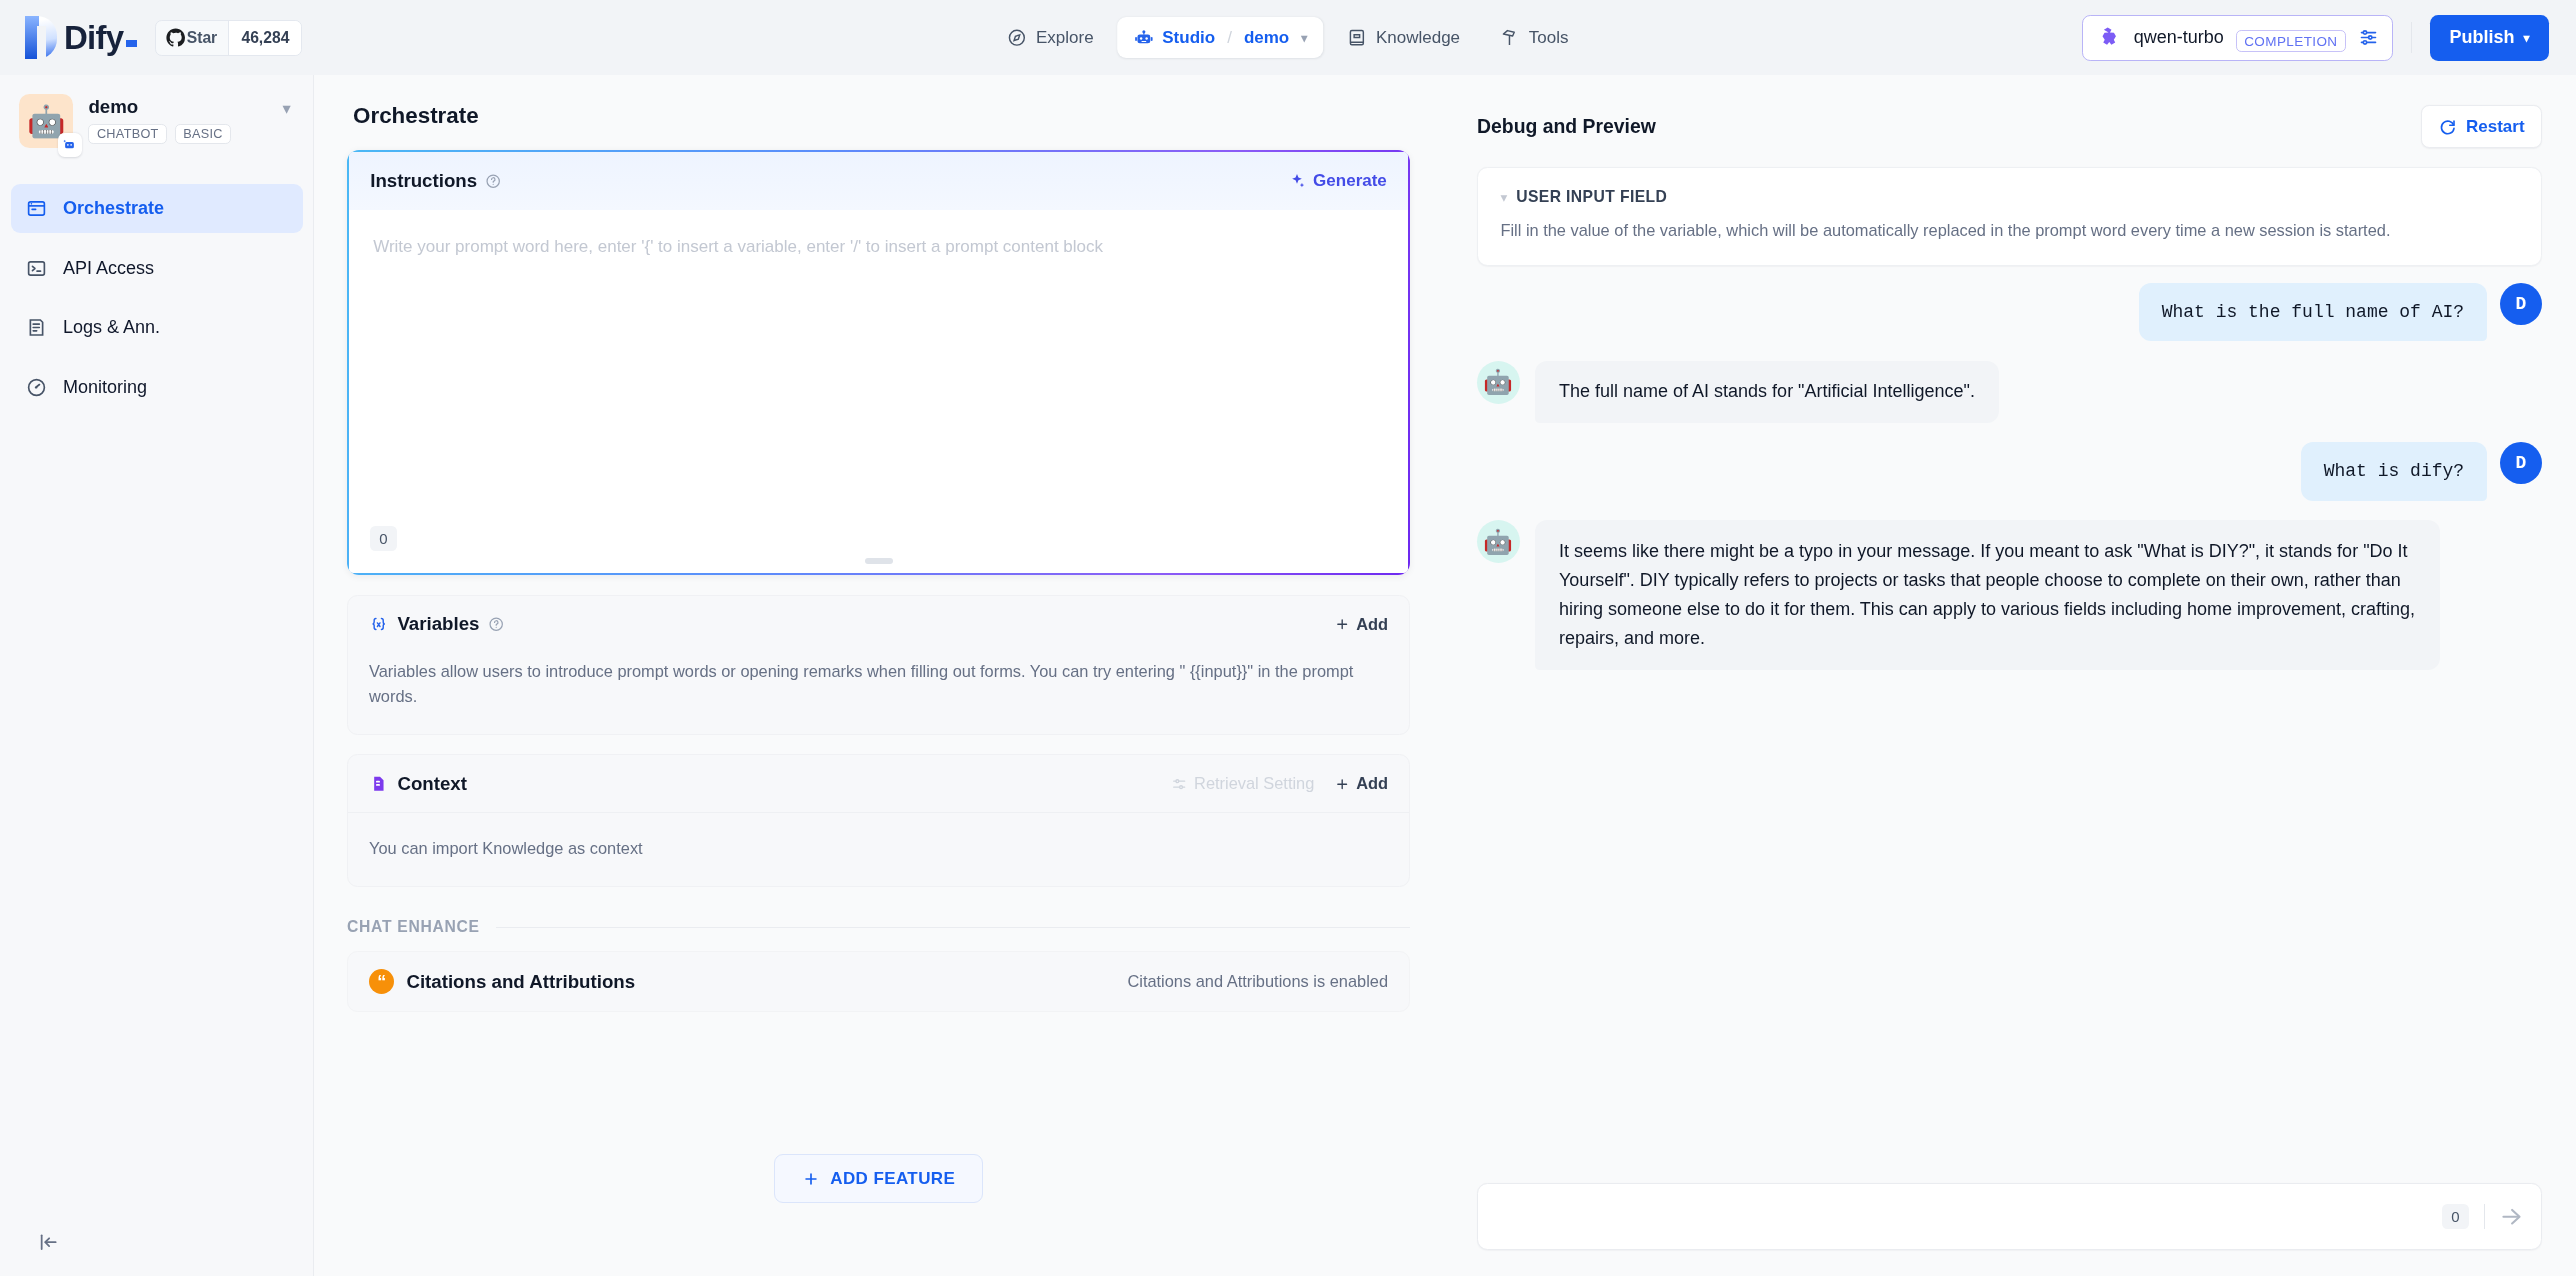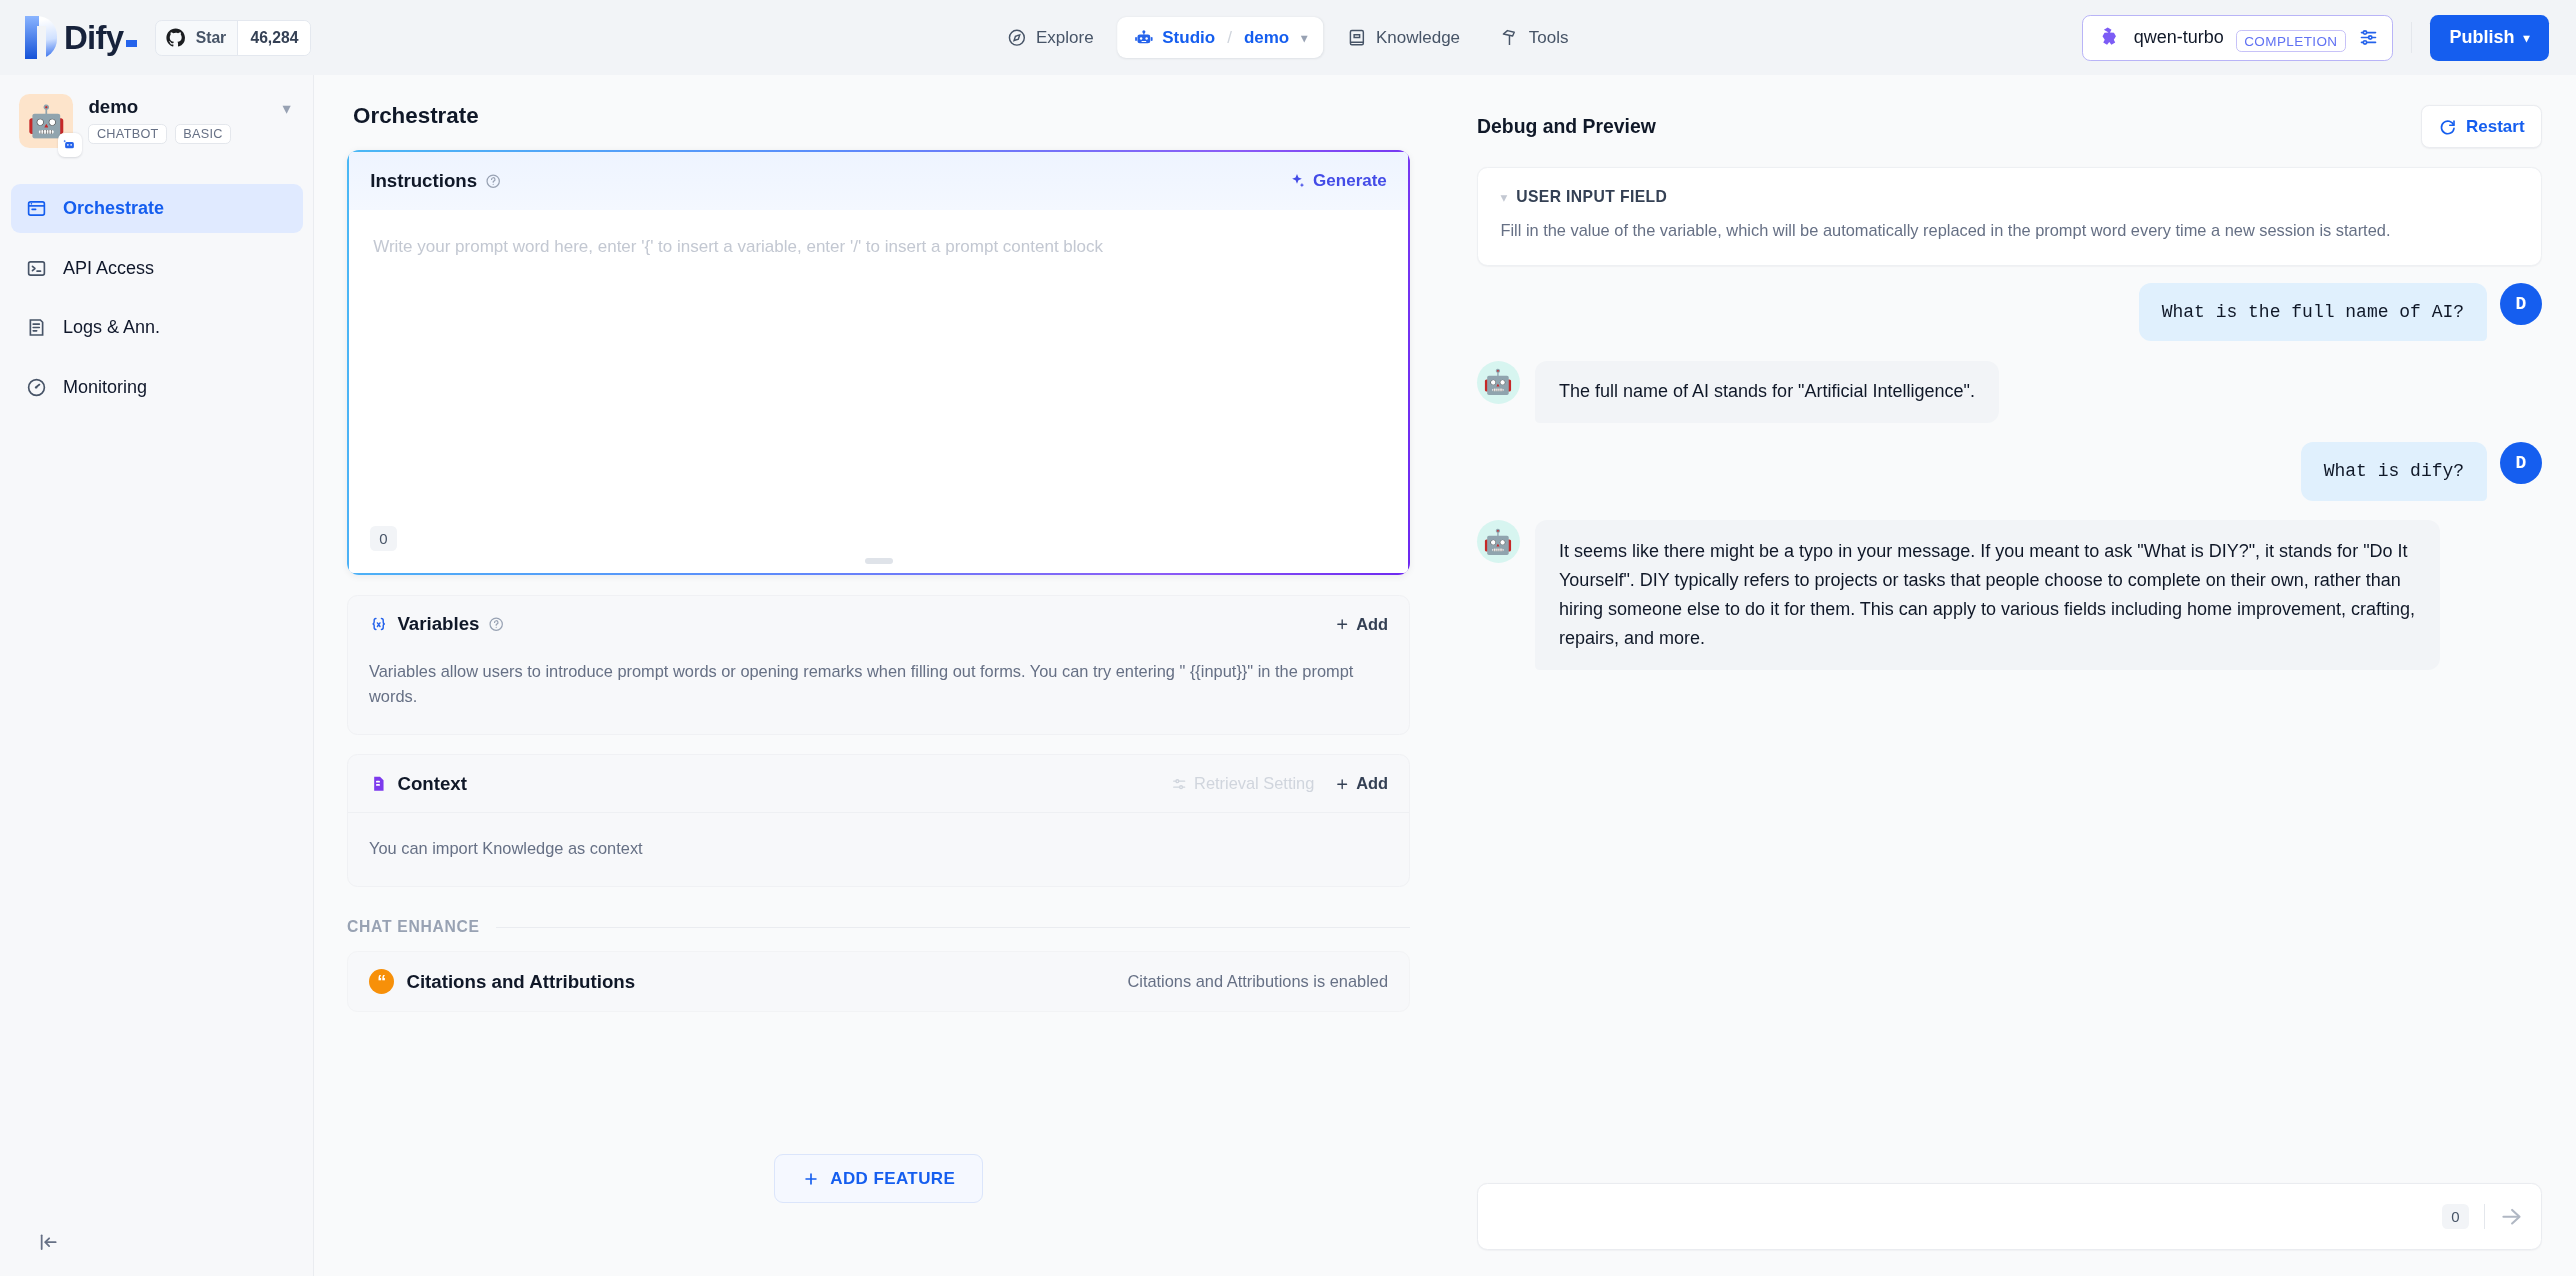--- a/index.html
+++ b/index.html
@@ -39,21 +39,21 @@
   }
   .logo-cursor {
     display: inline-block; width: 11.2px; height: 6.7px; background: #2563eb;
     margin-left: 2.2px; vertical-align: 2.2px;
   }
   .gh-pill {
     display: flex; align-items: center; height: 36px; margin-left: 18px;
     background: #f7f9fb; border: 0.7px solid #e4e8ef; border-radius: 6.7px;
     overflow: hidden;
   }
-  .gh-left { display: flex; align-items: center; gap: 10px; padding: 0 11.2px 0 10.5px; height: 100%; }
+  .gh-left { display: flex; align-items: center; gap: 1px; padding: 0 11.2px 0 10.5px; height: 100%; }
   .gh-left span { font-size: 15.7px; font-weight: 600; color: #475467; }
   .gh-count {
     padding: 0 12px; height: 100%; display: flex; align-items: center;
     background: #ffffff; border-left: 0.7px solid #e4e8ef;
     font-size: 15.7px; font-weight: 600; color: #344054;
   }
 
   .nav-center {
     position: absolute; left: 50%; transform: translateX(-50%);
     display: flex; align-items: center; gap: 7.5px;

